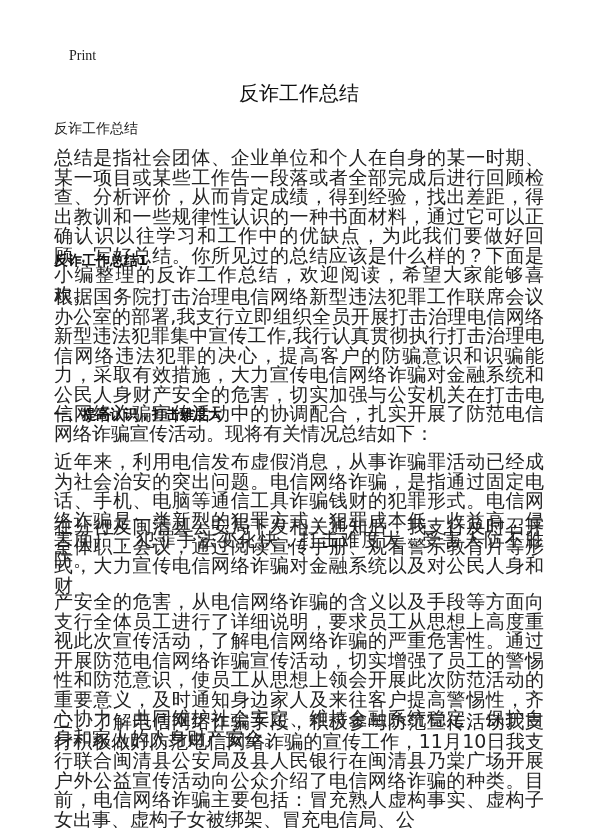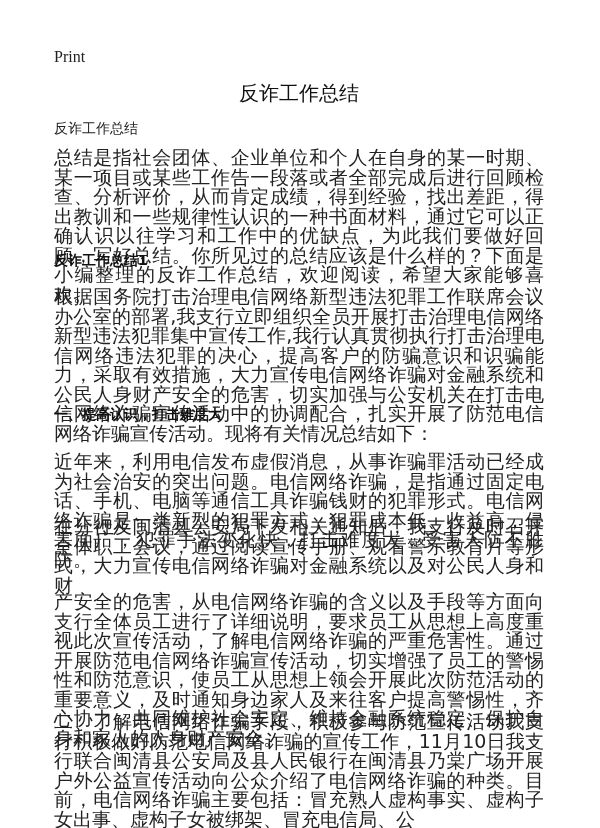--- a/index.html
+++ b/index.html
@@ -1,19 +1,19 @@
 <!DOCTYPE html>
 <html><head>
 <meta charset="utf-8">
 <style>
   html, body { margin:0; padding:0; background:#ffffff; }
   body { width:600px; height:828px; overflow:hidden; position:relative;
          font-family:"DejaVu Sans", sans-serif; color:#1a1a1a; }
   .page { position:absolute; left:54px; top:0; width:490px; }
-  .print { position:absolute; top:48px; left:0; font-family:"Liberation Serif", serif; font-size:16px; color:#222; }
+  .print { position:absolute; top:48px; left:15px; font-family:"Liberation Serif", serif; font-size:14px; color:#222; }
   .title { position:absolute; top:80px; left:0; width:490px; text-align:center; font-size:20px; color:#111; }
   .subtitle { position:absolute; top:120px; left:0; font-size:14px; color:#222; }
   .p { position:absolute; left:0; width:490px; font-size:19px; line-height:19.5px; color:#222; text-align:justify; text-justify:inter-character; }
   .h { position:absolute; left:0; font-size:14px; font-weight:bold; color:#111; }
 </style>
 </head>
 <body>
 
 <div class="page">
   <div class="print">Print</div>

